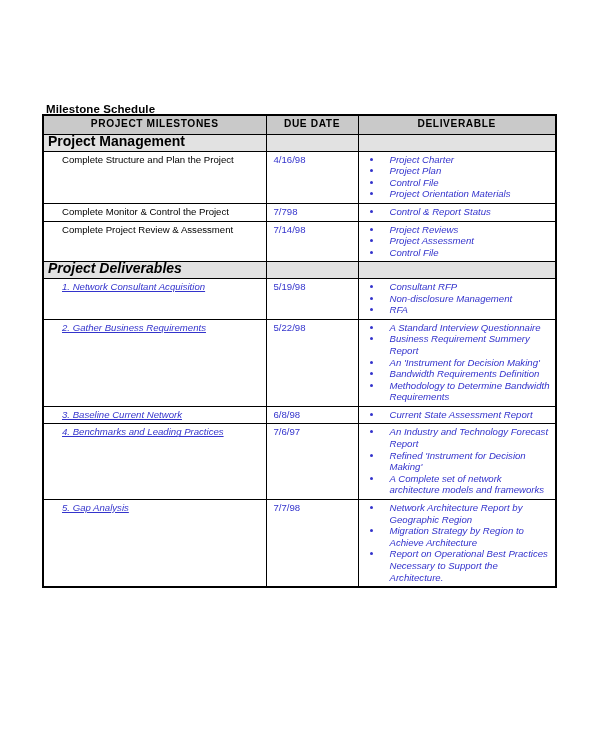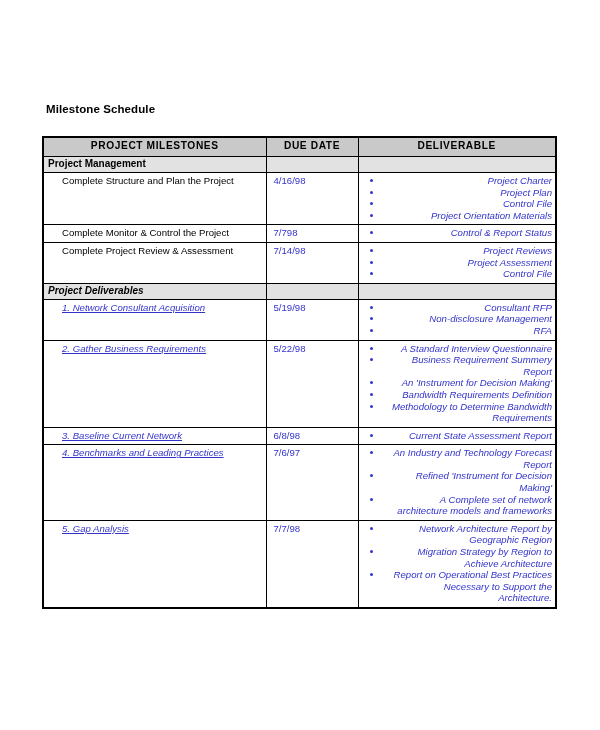--- a/index.html
+++ b/index.html
@@ -27,21 +27,21 @@
     top: 103px;
     font-size: 11.5px;
     font-weight: bold;
     color: #000000;
     letter-spacing: 0.1px;
   }
 
   .sched-table {
     position: absolute;
     left: 42px;
-    top: 136px;
+    top: 114px;
     width: 513px;
     border-collapse: collapse;
     table-layout: fixed;
     border: 2.5px solid #000000;
   }
   .sched-table td, .sched-table th {
     border: 1px solid #000000;
     padding: 0;
     vertical-align: top;
     font-size: 9.6px;
@@ -66,21 +66,21 @@
 
   
   .section td {
     background: #e2e2e2;
     height: 12px;
     padding: 1px 4px 2px 4px;
   }
   .section .sec-label {
     font-weight: bold;
     color: #000000;
-    font-size: 10px;
+    font-size: 14px;
   }
   .section.italic .sec-label { font-style: italic; }
 
   
   td.milestone {
     padding: 2px 4px 3px 18px;
     color: #000000;
   }
   td.milestone.blue {
     color: #3333cc;
@@ -93,21 +93,20 @@
   }
   td.deliverable {
     padding: 2px 3px 3px 0px;
     color: #3333cc;
   }
 
   ul.dl {
     list-style: none;
     margin: 0;
     padding: 0;
-    text-align: right;
   }
   ul.dl li {
     position: relative;
     padding-left: 31px;
     margin: 0 0 0 0;
     color: #3333cc;
     font-style: italic;
     font-size: 9.6px;
     line-height: 11.6px;
   }

